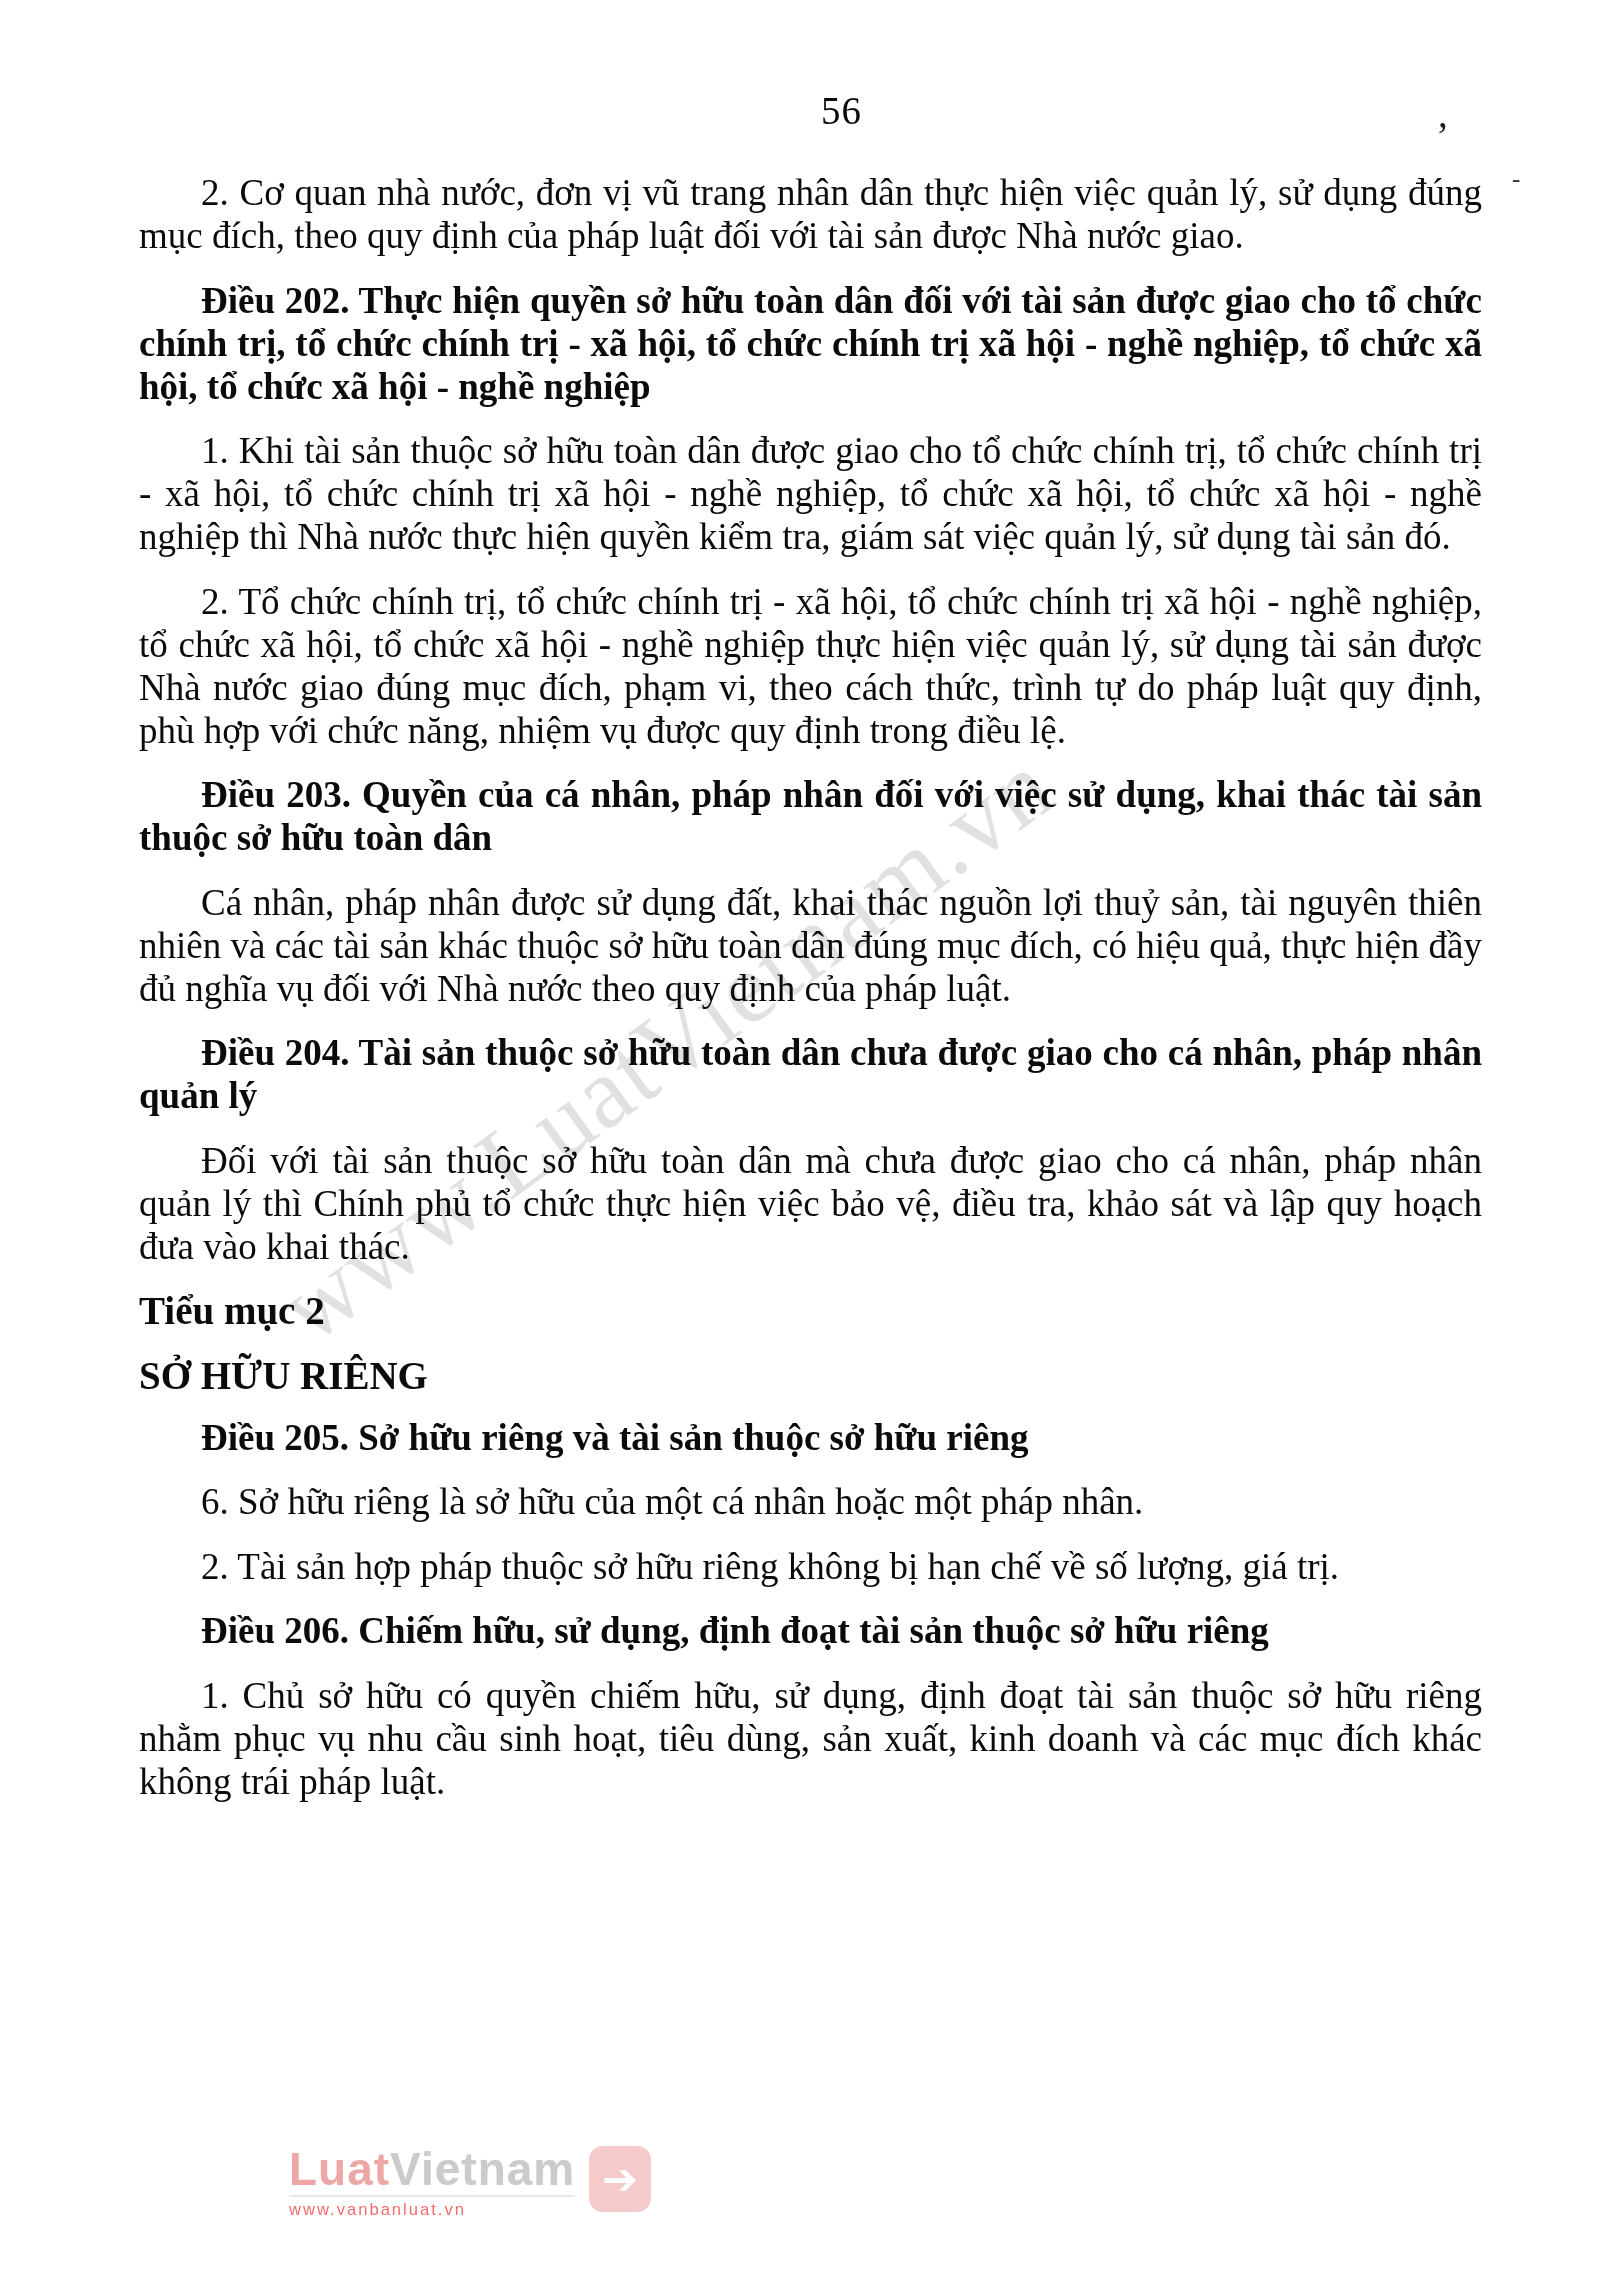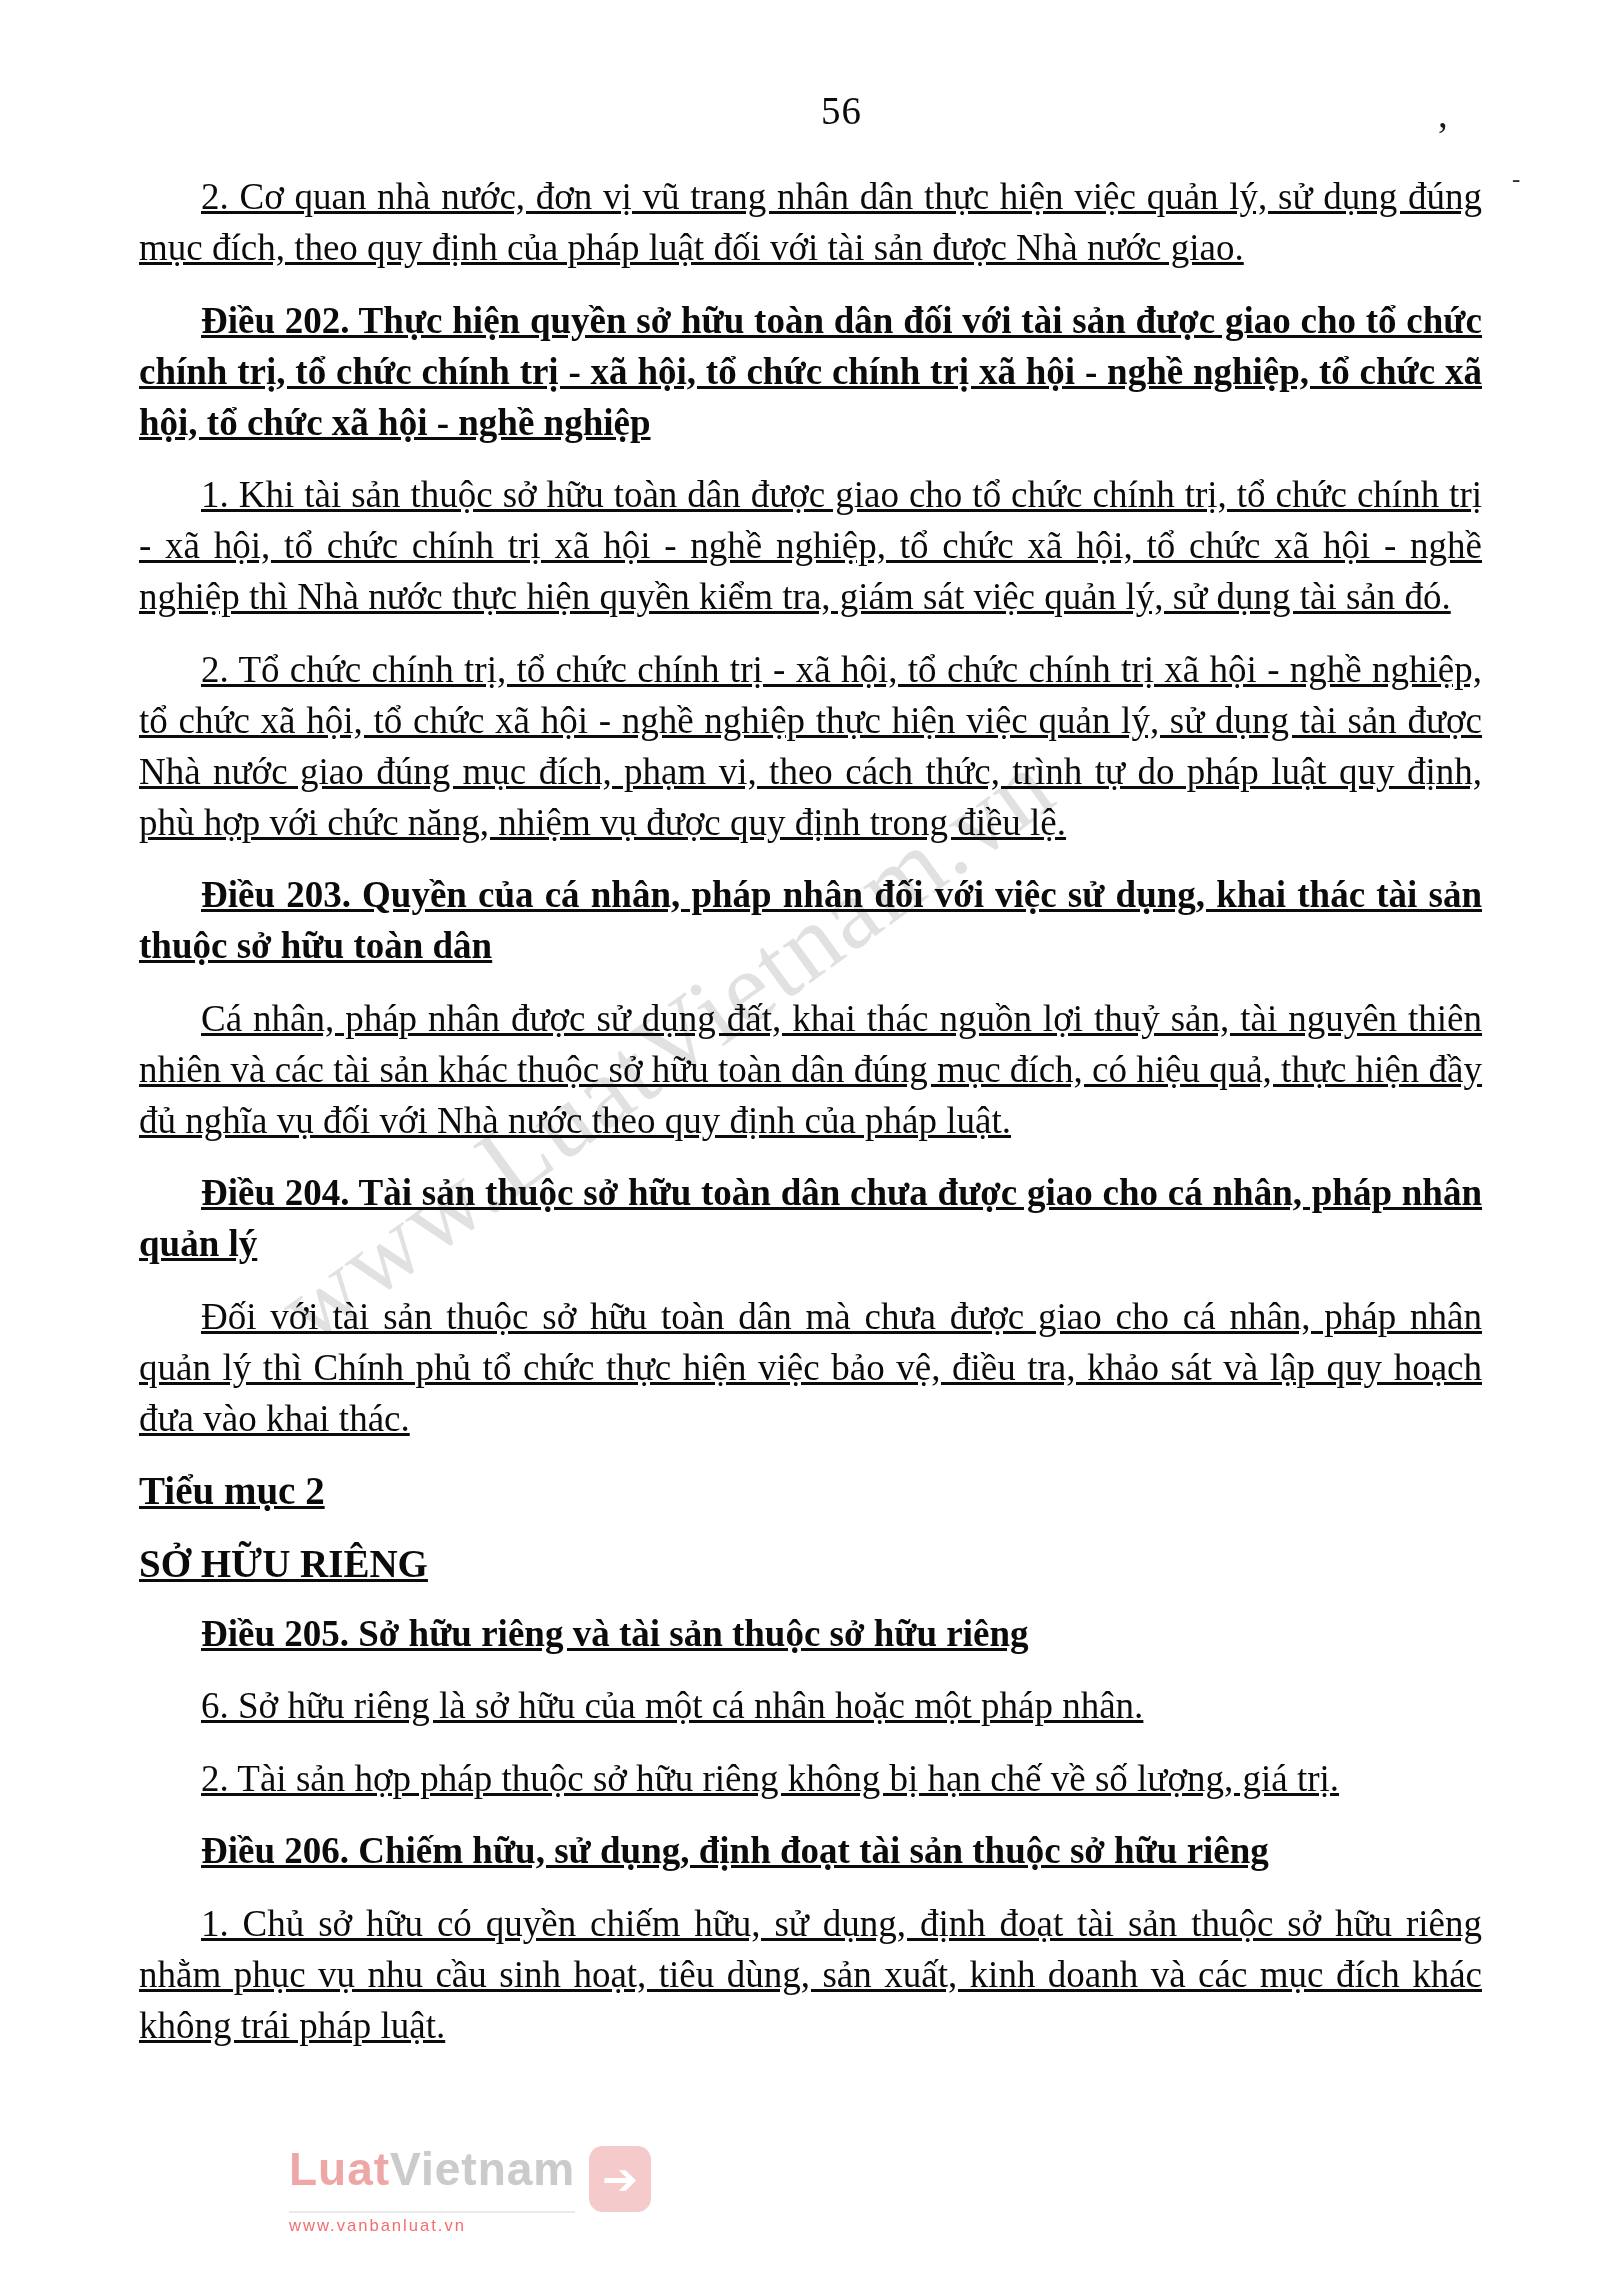--- a/index.html
+++ b/index.html
@@ -10,23 +10,22 @@
     font-family:"Liberation Serif","DejaVu Serif",serif;
     color:#0b0b0b;
     overflow:hidden;
   }
   .page-number{
     position:absolute;top:88px;left:0;width:1683px;
     text-align:center;font-size:39px;letter-spacing:1px;
   }
   .content{
     position:absolute;left:139px;top:171px;width:1343px;
-    font-size:37px;line-height:51px;
+    font-size:37px;line-height:43px;
     z-index:2;
-    text-decoration:underline;
   }
   .para{
     margin:21.5px 0 0 0;
     text-indent:62px;
     text-align:justify;
   }
   .para:first-child{margin-top:0;}
   .heading{
     margin:21.5px 0 0 0;
     text-indent:62px;
@@ -53,21 +52,21 @@
     position:absolute;color:#1a1a1a;font-size:39px;line-height:1;z-index:3;
   }
   .mark-comma{left:1438px;top:94px;}
   .mark-dash{left:1512px;top:166px;font-size:25px;color:#333;}
   .logo{
     position:absolute;left:289px;top:2146px;z-index:2;
     font-family:"Liberation Sans","DejaVu Sans",sans-serif;
     opacity:.78;
   }
   .logo-row{display:flex;align-items:flex-start;}
-  .logo-textcol{display:flex;flex-direction:column;gap:16px;}
+  .logo-textcol{display:flex;flex-direction:column;}
   .logo-brand{
     font-size:46px;font-weight:bold;line-height:47px;letter-spacing:1px;
     white-space:nowrap;
   }
   .logo-brand .brand-red{color:#e88f8f;}
   .logo-brand .brand-gray{color:#bdbdbd;text-shadow:0 0 1px #d8d8d8;}
   .logo-url{
     font-size:16.6px;color:#ef4444;letter-spacing:2px;margin-top:2px;
     border-top:2px solid #e3e3e3;padding-top:2.9px;
   }

